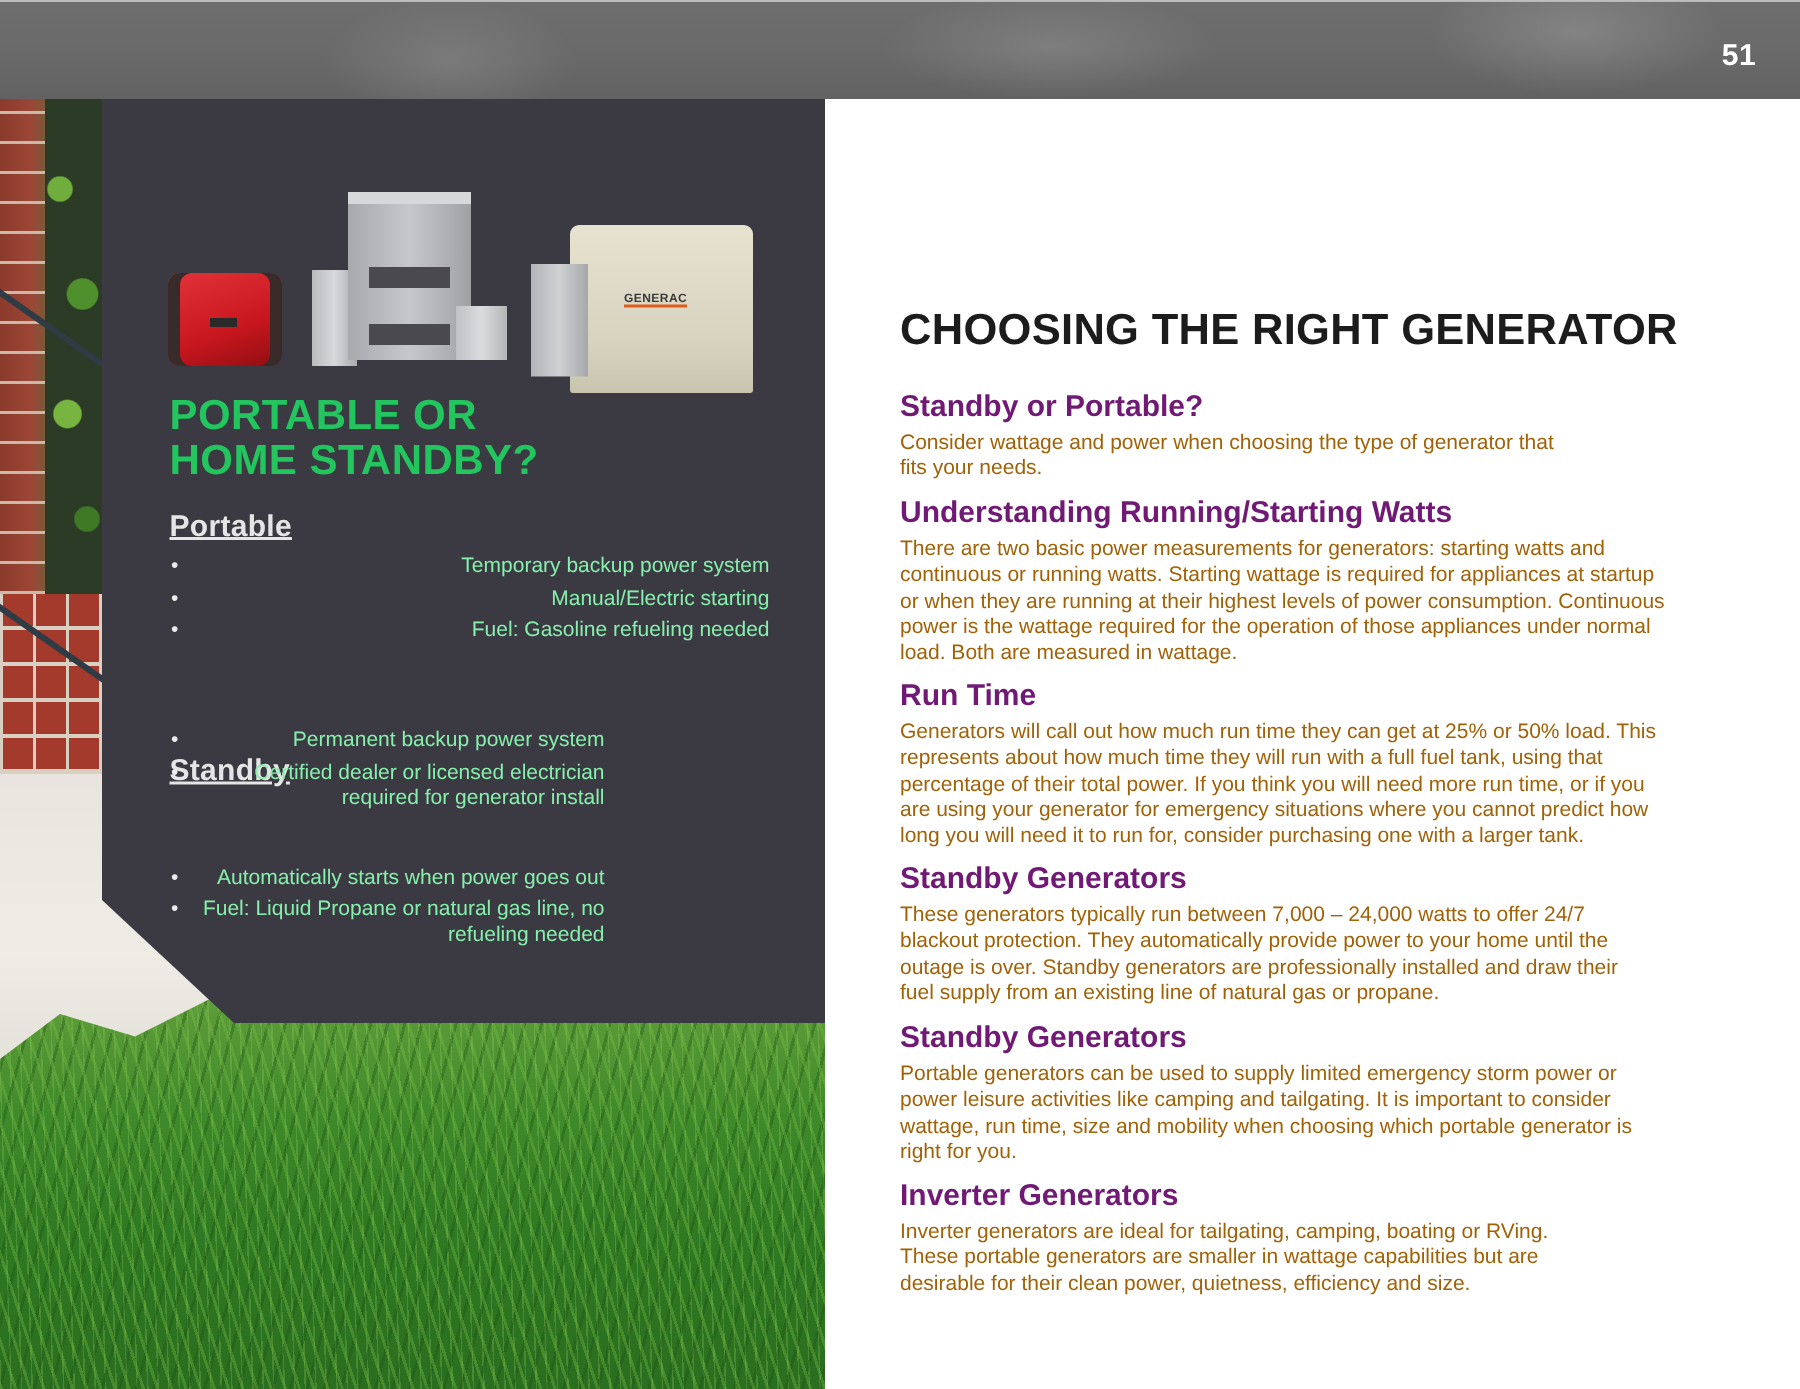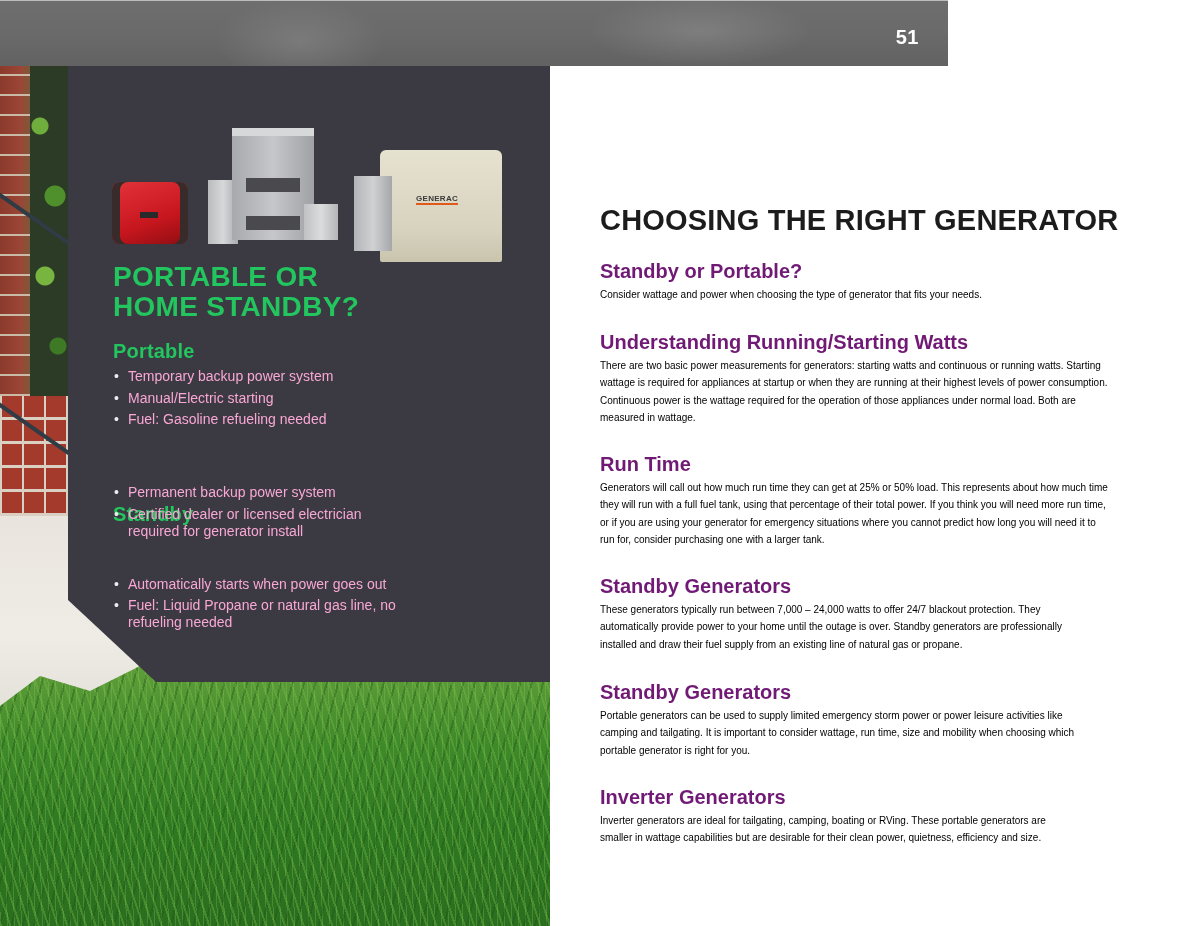--- a/index.html
+++ b/index.html
@@ -1,21 +1,21 @@
 <!DOCTYPE html>
 <html><head>
   <meta charset="utf-8">
   <style>
     * { box-sizing: border-box; margin: 0; padding: 0; }
     html, body { width: 1200px; height: 926px; overflow: hidden; background: #ffffff; }
     body { position: relative; font-family: "Liberation Sans", sans-serif; }
 
     
     .header-bar {
-      position: absolute; left: 0; top: 0; width: 948px; height: 66px;
+      position: absolute; left: 0; top: 0; width: 1200px; height: 66px;
       background:
         radial-gradient(ellipse 120px 60px at 300px 40px, rgba(140,140,140,0.5), transparent 70%),
         radial-gradient(ellipse 160px 50px at 700px 30px, rgba(150,150,150,0.45), transparent 70%),
         radial-gradient(ellipse 140px 60px at 1050px 20px, rgba(160,160,160,0.45), transparent 70%),
         linear-gradient(180deg, #6e6e6e 0%, #6a6a6a 50%, #626262 100%);
       border-top: 1px solid #bdbdbd;
     }
     .page-number {
       position: absolute; right: 29px; top: 25px;
       color: #ffffff; font-weight: bold; font-size: 20px; letter-spacing: 0.5px;
@@ -115,41 +115,41 @@
       border-bottom: 2px solid #e05a1c; letter-spacing: 0.3px;
     }
 
     .panel-title {
       position: absolute; left: 45px; top: 196px; width: 400px;
       color: #22c55e; font-weight: bold; font-size: 28px; line-height: 30px; letter-spacing: 0.3px;
       font-family: Liberation Sans, sans-serif;
     }
     .panel-title span { display: block; }
     .panel-sub {
-      position: absolute; left: 45px; color: #22c55e; font-weight: bold; font-size: 20px; letter-spacing: 0.2px;
+      position: absolute; left: 45px; color: #e5e5e5; font-weight: bold; font-size: 20px; letter-spacing: 0.2px; text-decoration: underline;
     }
     .panel-list { position: absolute; left: 45px; width: 400px; list-style: none; }
     .panel-list li {
-      position: relative; padding-left: 15px; color: #f9a8d4; font-size: 14px; line-height: 17px; margin-bottom: 4.5px;
+      position: relative; padding-left: 15px; color: #86efac; font-size: 14px; line-height: 17px; margin-bottom: 4.5px; text-align: right;
     }
     .panel-list li::before {
       content: "•"; position: absolute; left: 1px; top: 0; color: #ececec;
     }
 
     
     .content { position: absolute; left: 600px; top: 0; width: 560px; }
     .main-title {
       position: absolute; left: 0; top: 204px; white-space: nowrap;
       font-weight: bold; font-size: 29px; color: #1c1c1c; letter-spacing: 0.2px;
     }
     .section { position: absolute; left: 0; width: 520px; }
     .section h2 {
       font-size: 20px; font-weight: bold; color: #701a75; margin-bottom: 4px; line-height: 22px;
     }
-    .section p { font-size: 10px; line-height: 17.3px; color: #000000; }
+    .section p { font-size: 14px; line-height: 17.3px; color: #a16207; }
   </style>
 </head>
 <body>
 
 <div class="header-bar">
   <span class="page-number">51</span>
 </div>
 
 <div class="photo-column">
   <div class="brick-wall"></div>

